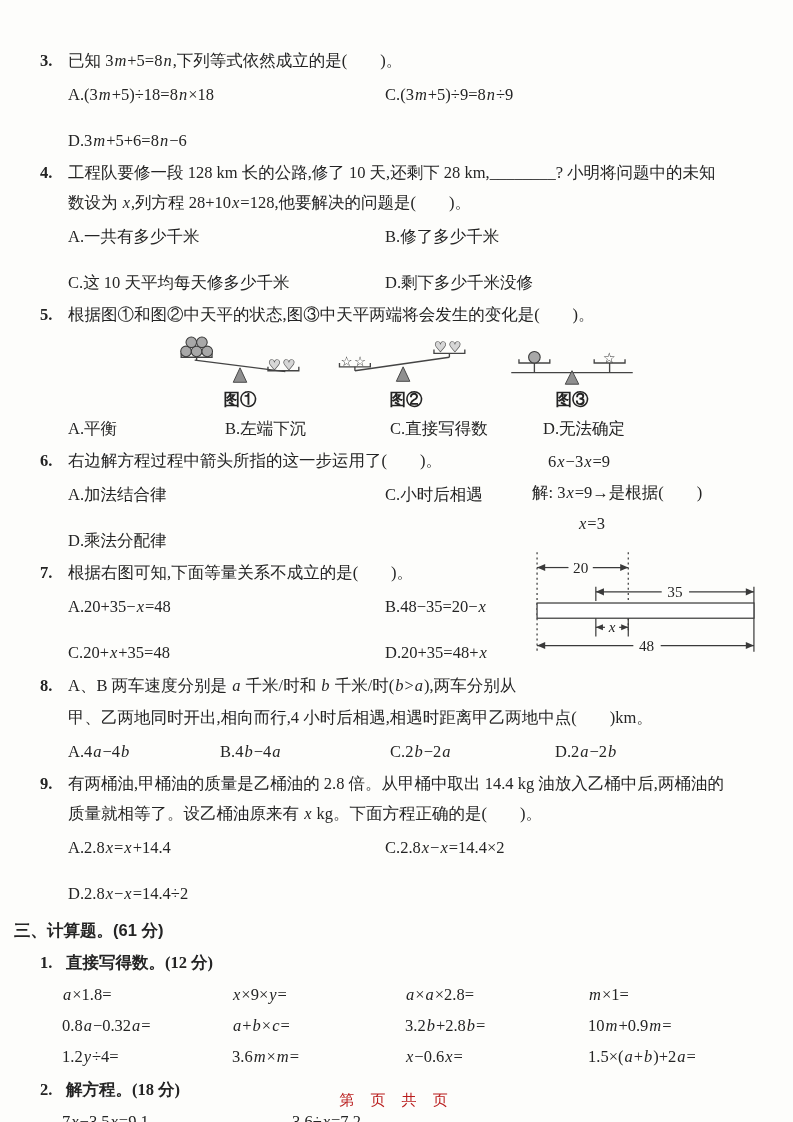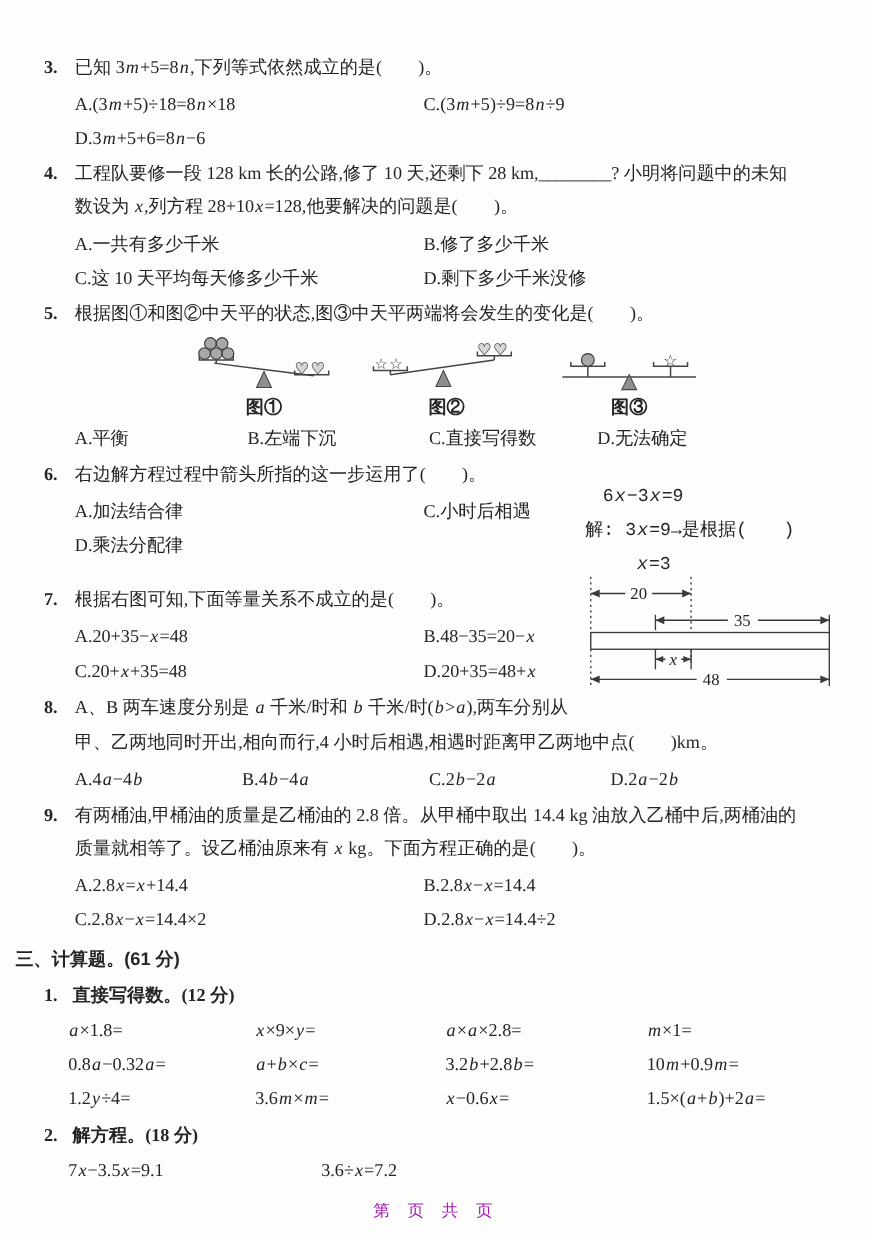--- a/index.html
+++ b/index.html
@@ -7,41 +7,41 @@
   .page {
     width:793px; height:1122px; margin:0 auto; background:#fdfdfb;
     font-family:"Liberation Serif","DejaVu Serif",serif;
     color:#242424; font-size:16.5px; position:relative;
     padding:46px 28px 0 40px; overflow:hidden;
   }
   .qline { display:flex; line-height:30px; }
   .qnum  { flex:none; width:28px; font-weight:bold; }
   .stem  { flex:1; }
   .cont  { padding-left:28px; line-height:30px; }
-  .opts  { display:grid; padding-left:28px; line-height:30px; margin-top:4px; row-gap:1px; }
+  .opts  { display:grid; padding-left:28px; line-height:30px; margin-top:4px; row-gap:16px; }
   .g2    { grid-template-columns:317px auto; }
   .g4a   { grid-template-columns:157px 165px 153px auto; }
   .g4b   { grid-template-columns:152px 170px 165px auto; }
   .row   { display:flex; }
   .leftcol  { width:492px; flex:none; }
   .rightcol { flex:1; }
-  .eqblock  { line-height:31px; margin-top:19px;font-family:Liberation Mono, monospace; }
+  .eqblock  { line-height:31px; margin-top:0; }
   .eq-ind1  { padding-left:16px; }
   .eq-ind3  { padding-left:46px; }
   .figrow { display:flex; margin:6px 0 2px 125px; gap:16px; }
   .fig    { width:150px; text-align:center; }
   .fig .cap { line-height:20px;font-weight:bold; }
   .section-title { font-family:"Liberation Sans","DejaVu Sans",sans-serif; font-weight:bold; line-height:34px; margin-left:-26px; margin-top:4px; }
   .sub-title { display:flex; font-weight:bold; line-height:32px; }
   .sub-title .qnum { width:26px; }
   .exprs { display:grid; grid-template-columns:170px 173px 183px auto; padding-left:22px; line-height:31px; }
   .eqs3  { display:grid; grid-template-columns:230px 226px auto; padding-left:22px; line-height:31px; }
   .footer { position:absolute; bottom:12px; left:0; right:0; text-align:center;
             font-family:"Liberation Sans","DejaVu Sans",sans-serif; font-size:15px;
-            letter-spacing:6px; color:#a21caf; }
+            letter-spacing:6px; color:#b91c1c; }
   svg { display:block; }
   .diagram { margin-top:-8px; }
   i { font-style:italic; padding:0 1px; }
   .q { margin-bottom:2px; }
 </style>
 </head>
 <body>
 
 <div class="page">
 
@@ -236,21 +236,20 @@
   </div>
 
   <div class="q">
     <div class="qline">
       <span class="qnum">9.</span>
       <span class="stem">有两桶油,甲桶油的质量是乙桶油的 2.8 倍。从甲桶中取出 14.4 kg 油放入乙桶中后,两桶油的</span>
     </div>
     <div class="cont">质量就相等了。设乙桶油原来有 <i>x</i> kg。下面方程正确的是(　　)。</div>
     <div class="opts g2">
       <span>A.2.8<i>x</i>=<i>x</i>+14.4</span>
-      <span>B.2.8<i>x</i>−<i>x</i>=14.4</span>
       <span>C.2.8<i>x</i>−<i>x</i>=14.4×2</span>
       <span>D.2.8<i>x</i>−<i>x</i>=14.4÷2</span>
     </div>
   </div>
 
   <div class="section-title">三、计算题。(61 分)</div>
 
   <div class="sub-title">
     <span class="qnum">1.</span>
     <span>直接写得数。(12 分)</span>

